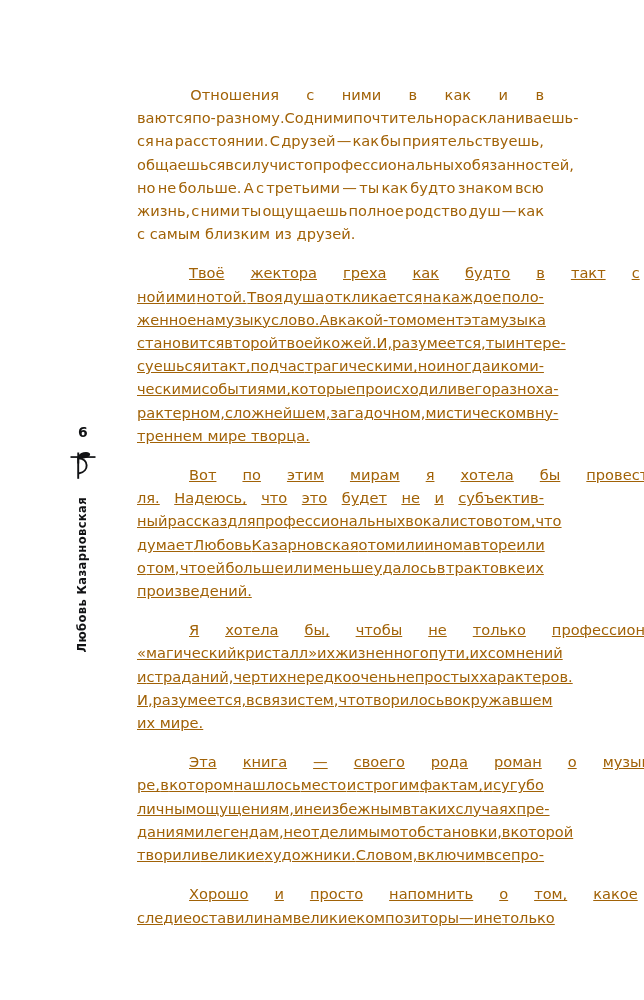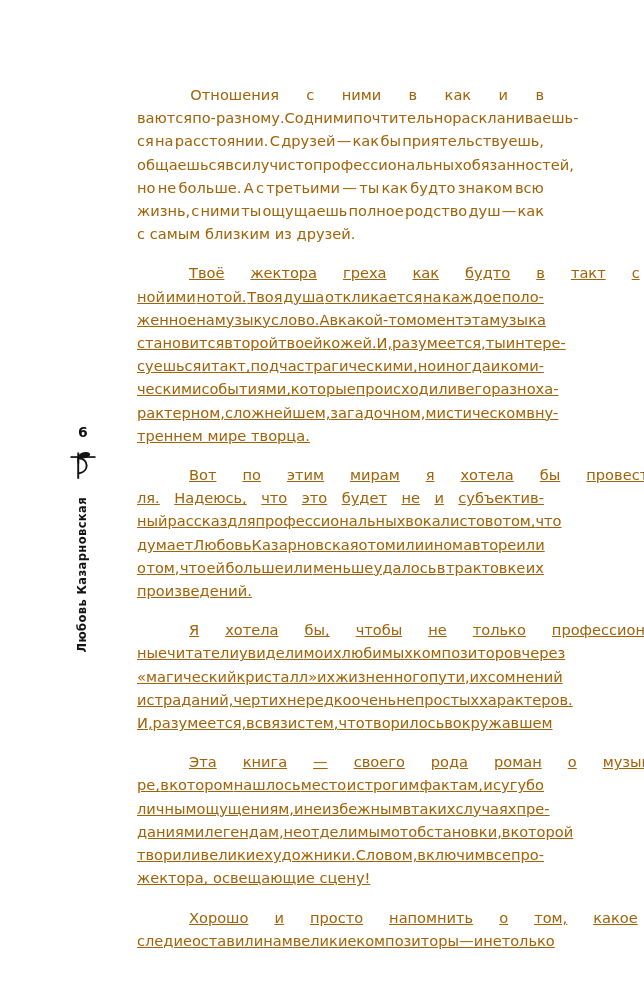--- a/index.html
+++ b/index.html
@@ -337,29 +337,20 @@
         <span class="ln just first">
           <span>Я</span>
           <span>хотела</span>
           <span>бы,</span>
           <span>чтобы</span>
           <span>не</span>
           <span>только</span>
           <span>профессионалы,</span>
         </span>
         <span class="ln just">
-          <span>ные</span>
-          <span>читатели</span>
-          <span>увидели</span>
-          <span>моих</span>
-          <span>любимых</span>
-          <span>композиторов</span>
-          <span>через</span>
-        </span>
-        <span class="ln just">
           <span>«магический</span>
           <span>кристалл»</span>
           <span>их</span>
           <span>жизненного</span>
           <span>пути,</span>
           <span>их</span>
           <span>сомнений</span>
         </span>
         <span class="ln just">
           <span>и</span>
@@ -376,20 +367,21 @@
           <span>разумеется,</span>
           <span>в</span>
           <span>связи</span>
           <span>с</span>
           <span>тем,</span>
           <span>что</span>
           <span>творилось</span>
           <span>в</span>
           <span>окружавшем</span>
         </span>
+        <span class="ln">их мире.</span>
       </p>
 
     <p class="para">
         <span class="ln just first">
           <span>Эта</span>
           <span>книга</span>
           <span>—</span>
           <span>своего</span>
           <span>рода</span>
           <span>роман</span>
@@ -430,21 +422,20 @@
         </span>
         <span class="ln just">
           <span>творили</span>
           <span>великие</span>
           <span>художники.</span>
           <span>Словом,</span>
           <span>включим</span>
           <span>все</span>
           <span>про-</span>
         </span>
-        <span class="ln">жектора, освещающие сцену!</span>
       </p>
 
     <p class="para">
         <span class="ln just first">
           <span>Хорошо</span>
           <span>и</span>
           <span>просто</span>
           <span>напомнить</span>
           <span>о</span>
           <span>том,</span>

